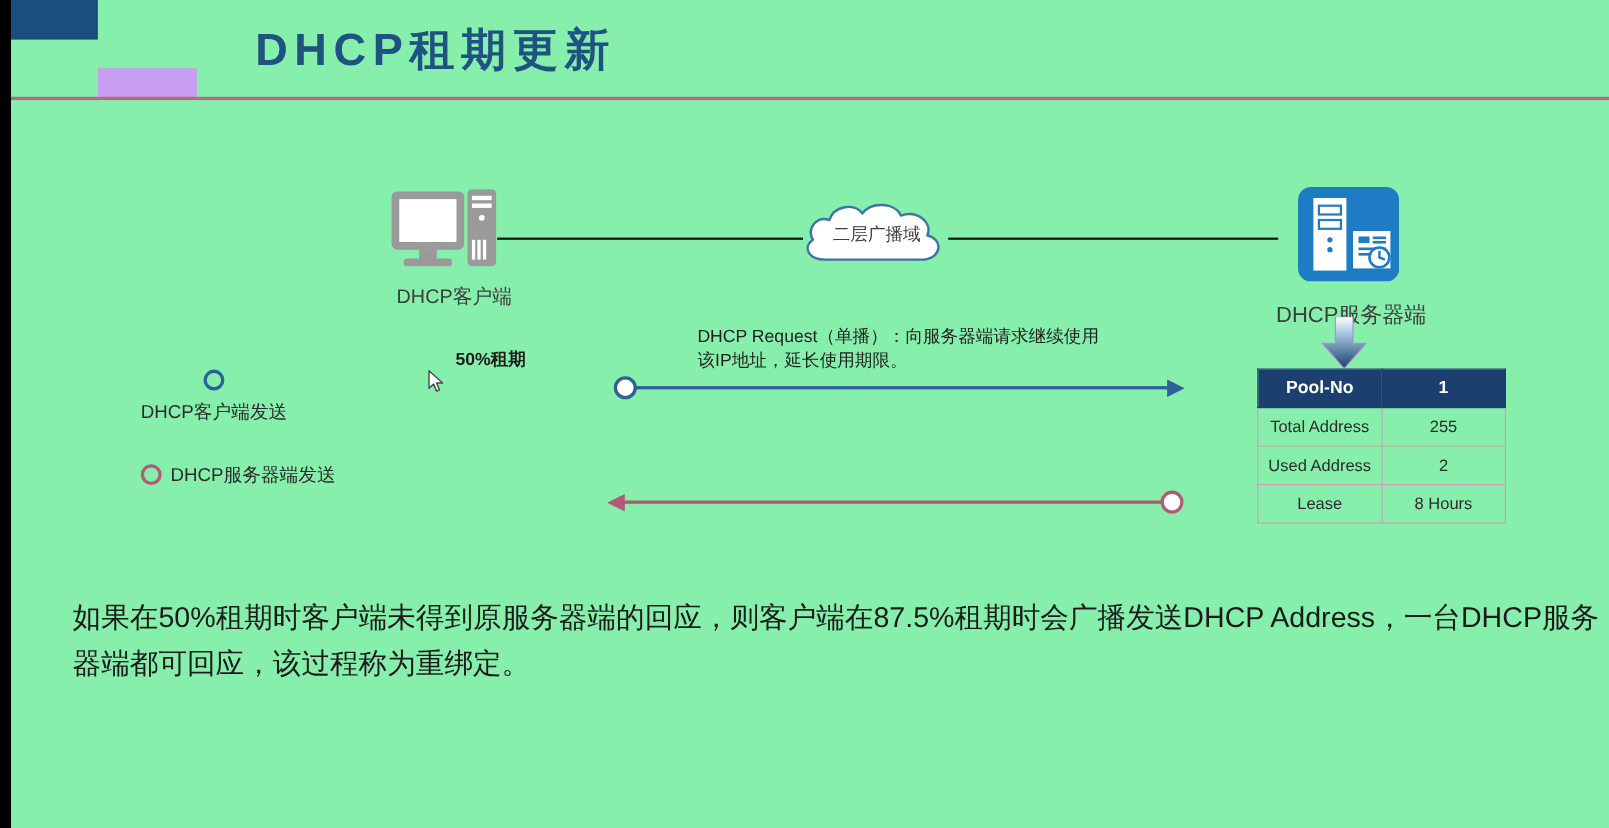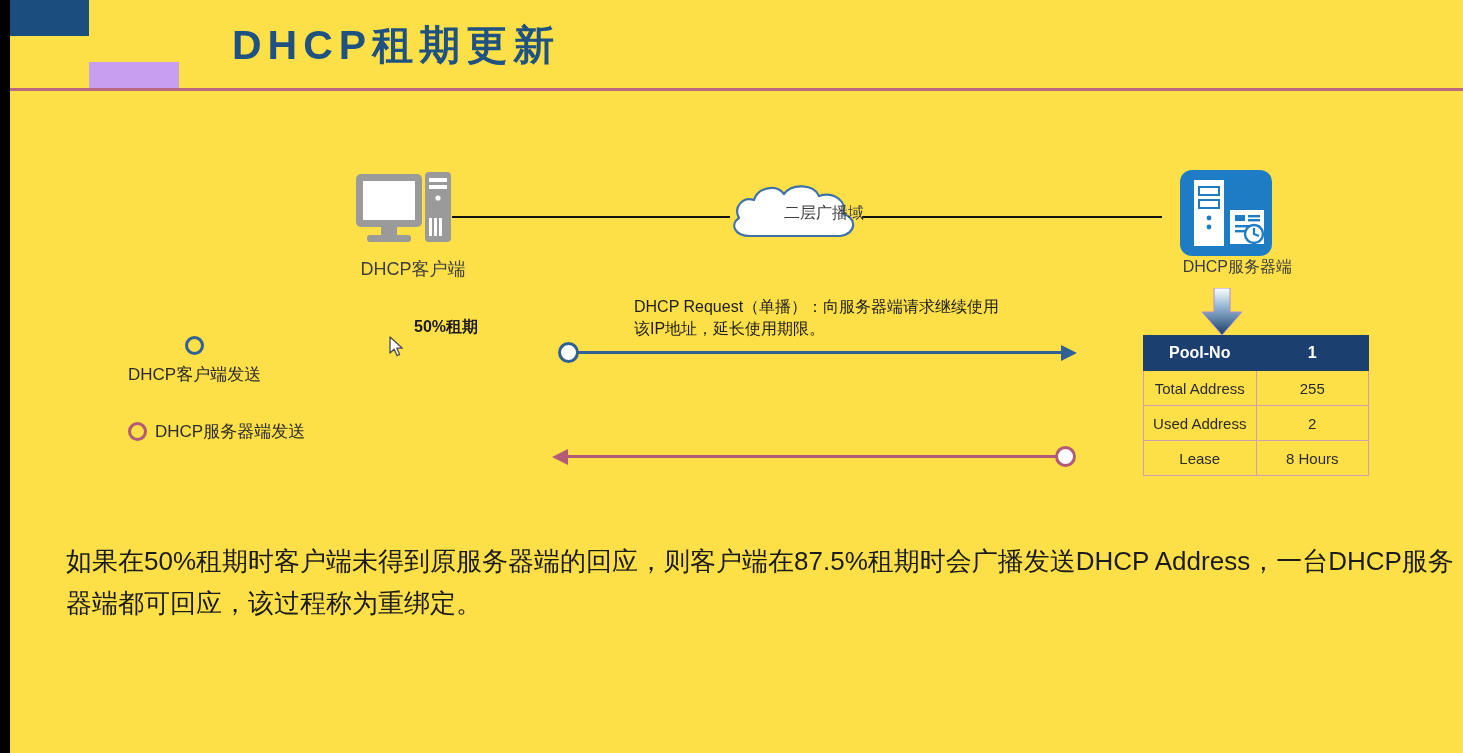--- a/index.html
+++ b/index.html
@@ -12,21 +12,21 @@
     height: 753px;
     overflow: hidden;
     font-family: "Liberation Sans", "DejaVu Sans", sans-serif;
     position: relative;
   }
   .slide {
     position: absolute;
     left: 0; top: 0;
     width: 1463px;
     height: 753px;
-    background: #fde047;
+    background: #86efac;
     overflow: hidden;
   }
 
   
   .left-gutter {
     position: absolute;
     left: 0; top: 0;
     width: 10px;
     height: 753px;
     background: #000000;
@@ -86,39 +86,39 @@
     white-space: nowrap;
   }
 
   .cloud-wrap {
     position: absolute;
     left: 726px; top: 180px;
     width: 142px; height: 72px;
   }
   .cloud-text {
     position: absolute;
-    left: 753px; top: 203px;
+    left: 726px; top: 203px;
     width: 142px;
     text-align: center;
     font-size: 16px;
     color: #3d3d3d;
     white-space: nowrap;
   }
 
   .srv-icon {
     position: absolute;
     left: 1180px; top: 170px;
     width: 92px; height: 86px;
   }
   .srv-label {
     position: absolute;
-    left: 1160px; top: 257px;
+    left: 1160px; top: 273px;
     width: 132px;
-    text-align: right;
-    font-size: 16px;
+    text-align: left;
+    font-size: 20px;
     color: #3d3d3d;
     white-space: nowrap;
   }
 
   
   .legend-item {
     position: absolute;
     display: flex;
     align-items: center;
     gap: 8px;

